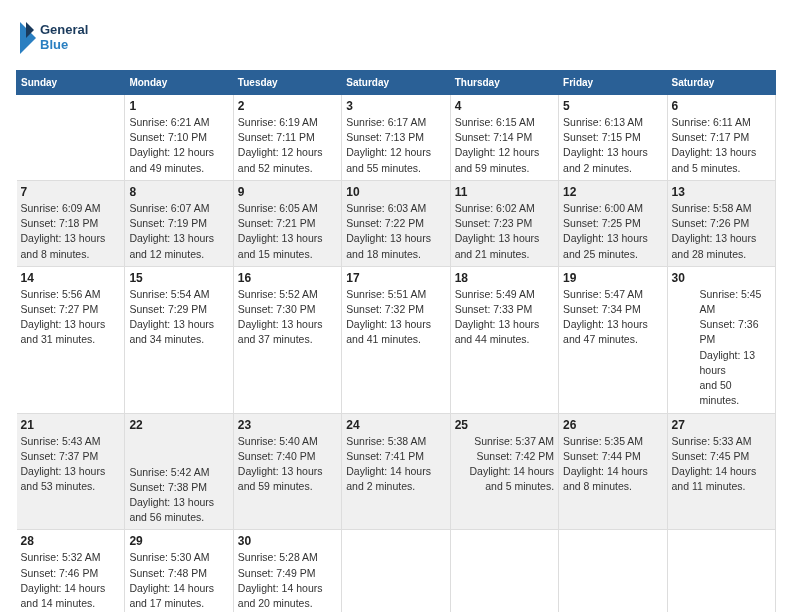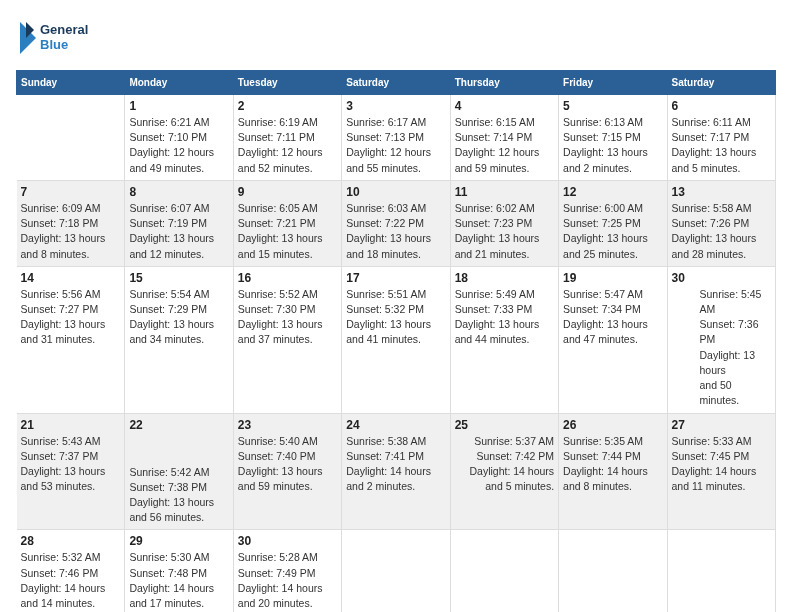--- a/index.html
+++ b/index.html
@@ -227,21 +227,21 @@
         <td>
           <span class="day-num">16</span>
           <div class="day-info" style="white-space: pre-line;">Sunrise: 5:52 AM
 Sunset: 7:30 PM
 Daylight: 13 hours
 and 37 minutes.</div>
         </td>
         <td>
           <span class="day-num">17</span>
           <div class="day-info" style="white-space: pre-line;">Sunrise: 5:51 AM
-Sunset: 5:32 PM
+Sunset: 7:32 PM
 Daylight: 13 hours
 and 41 minutes.</div>
         </td>
         <td>
           <span class="day-num">18</span>
           <div class="day-info" style="white-space: pre-line;">Sunrise: 5:49 AM
 Sunset: 7:33 PM
 Daylight: 13 hours
 and 44 minutes.</div>
         </td>

